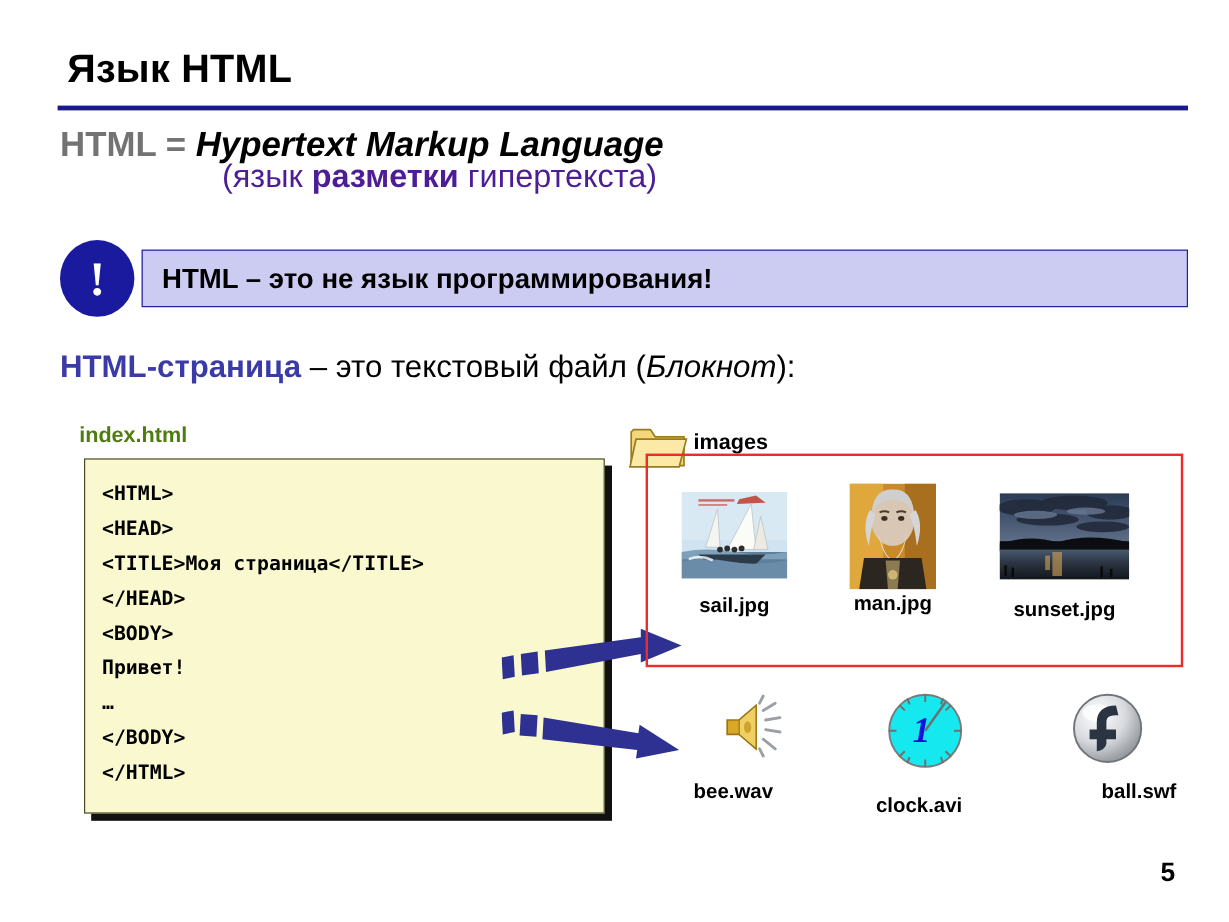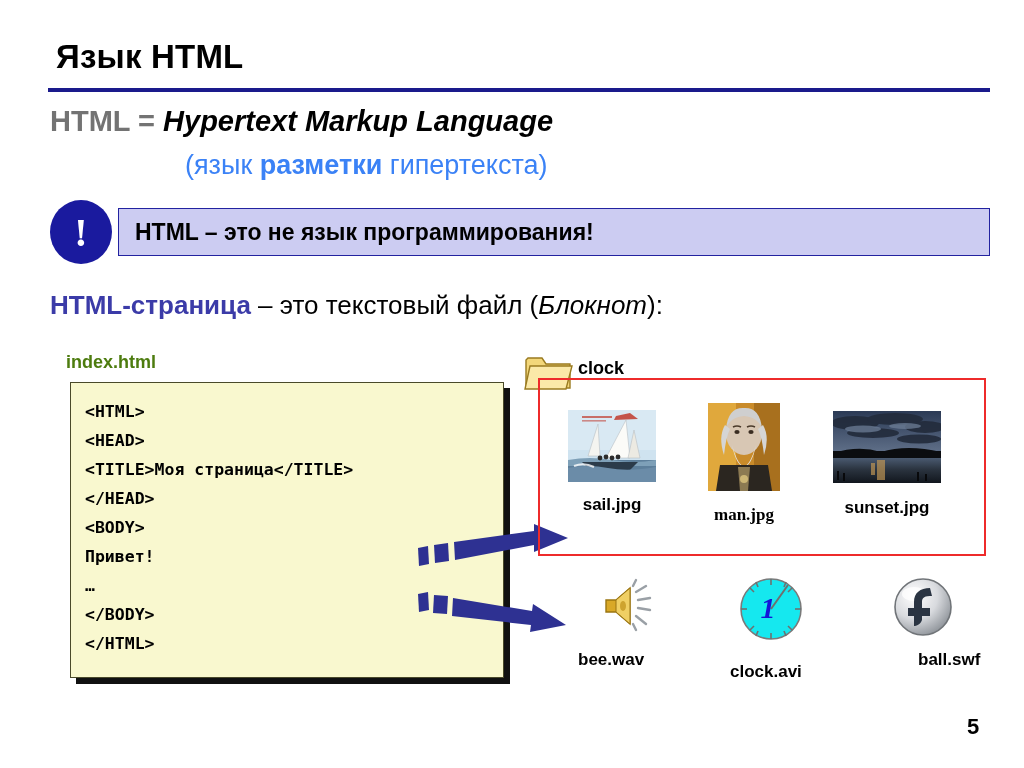--- a/index.html
+++ b/index.html
@@ -26,22 +26,22 @@
 
   
   #eq-line1 {
     position:absolute; left:50px; top:105px;
     font-size:29px; font-weight:bold; white-space:nowrap;
   }
   #eq-line1 .blue { color:#737373; }
   #eq-line1 .blue-it { color:#000000; font-style:italic; }
 
   #eq-line2 {
-    position:absolute; left:185px; top:150px;
-    font-size:27px; color:#3b82f6; white-space:nowrap;
+    position:absolute; left:185px; top:132px;
+    font-size:27px; color:#4c1d95; white-space:nowrap;
   }
   #eq-line2 b { font-weight:bold; }
 
   
   #callout-box {
     position:absolute; left:118px; top:208px;
     width:872px; height:48px;
     background:#ccccf2; border:1px solid #2222a0;
   }
   #callout-text {
@@ -177,21 +177,21 @@
     </g>
   </svg>
 </div>
 
 <div id="folder-icon">
   <svg width="50" height="40" viewBox="0 0 50 40">
     <path d="M2,8 L2,36 L46,36 L46,12 L22,12 L18,6 L4,6 Z" fill="#f3d77a" stroke="#9a7b20" stroke-width="1.4"></path>
     <path d="M6,14 L48,14 L42,37 L1,37 Z" fill="#fbe9a8" stroke="#9a7b20" stroke-width="1.4"></path>
   </svg>
 </div>
-<div id="folder-label">clock</div>
+<div id="folder-label">images</div>
 <div id="images-frame"></div>
 
 <div class="thumb" style="left:568px; top:410px;">
   <svg width="88" height="72" viewBox="0 0 88 72">
     <rect width="88" height="72" fill="#cfe3f0"></rect>
     <rect y="0" width="88" height="40" fill="#d9e9f3"></rect>
     <g fill="#c0392b">
       <path d="M48,6 L62,3 L70,9 L46,10 Z" opacity="0.85"></path>
       <rect x="14" y="6" width="30" height="2" opacity="0.7"></rect>
       <rect x="14" y="10" width="24" height="1.6" opacity="0.55"></rect>
@@ -228,21 +228,21 @@
       <ellipse cx="29" cy="29" rx="2.6" ry="2"></ellipse>
       <ellipse cx="43" cy="29" rx="2.6" ry="2"></ellipse>
       <path d="M25,24 Q29,22 33,24" stroke="#4a3a2a" stroke-width="1.6" fill="none"></path>
       <path d="M39,24 Q43,22 47,24" stroke="#4a3a2a" stroke-width="1.6" fill="none"></path>
     </g>
     <path d="M12,62 L60,62 L64,88 L8,88 Z" fill="#2b2620"></path>
     <path d="M30,64 L42,64 L40,88 L32,88 Z" fill="#8c7a52"></path>
     <circle cx="36" cy="76" r="4" fill="#cdb675"></circle>
   </svg>
 </div>
-<div class="thumb-caption" style="left:700px; top:505px; width:88px;font-family:Liberation Serif, serif;">man.jpg</div>
+<div class="thumb-caption" style="left:700px; top:493px; width:88px;">man.jpg</div>
 
 <div class="thumb" style="left:833px; top:411px;">
   <svg width="108" height="72" viewBox="0 0 108 72">
     <defs>
       <linearGradient id="skyg" x1="0" y1="0" x2="0" y2="1">
         <stop offset="0%" stop-color="#2b3a55"></stop>
         <stop offset="55%" stop-color="#5d6d86"></stop>
         <stop offset="82%" stop-color="#e2b877"></stop>
         <stop offset="100%" stop-color="#f0d9a8"></stop>
       </linearGradient>

